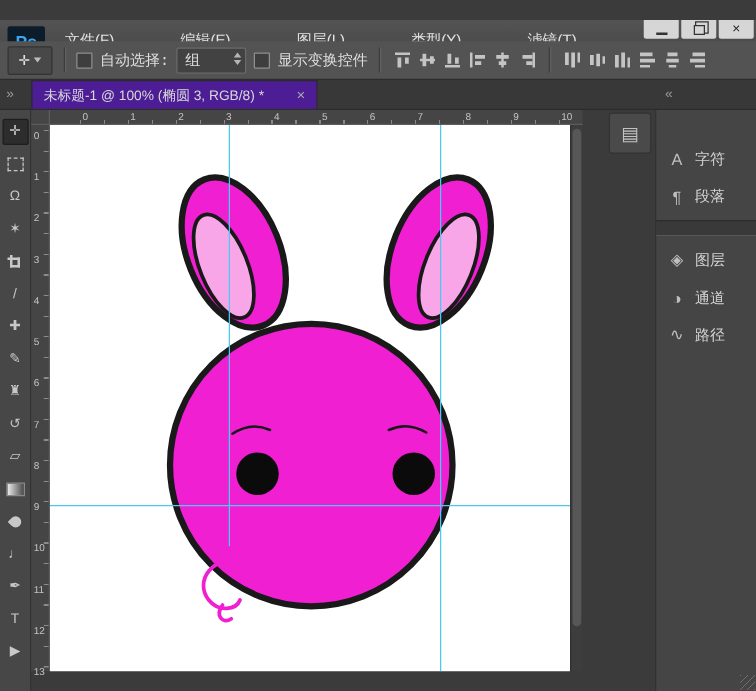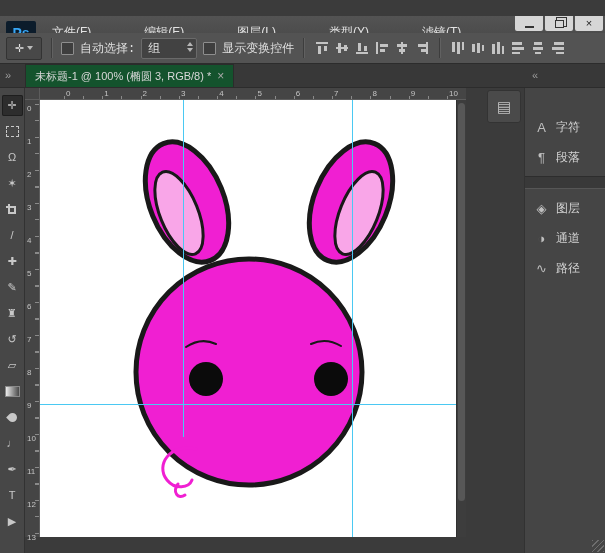--- a/index.html
+++ b/index.html
@@ -30,22 +30,22 @@
   .combo{width:48px;height:19px;background:#424242;border:1px solid #6a6a6a;border-radius:2px;
     display:flex;align-items:center;color:#e0e0e0;font-size:12px;padding-left:6px;position:relative;}
   .combo .spin{position:absolute;right:3px;top:3px;display:flex;flex-direction:column;gap:2px;}
   .spin-up{width:0;height:0;border-left:3px solid transparent;border-right:3px solid transparent;border-bottom:4px solid #b5b5b5;}
   .spin-dn{width:0;height:0;border-left:3px solid transparent;border-right:3px solid transparent;border-top:4px solid #b5b5b5;}
   .ob-icon{width:17px;height:16px;display:flex;align-items:center;justify-content:center;}
   #align-group,#distribute-group{display:flex;gap:3px;}
   
   .tabstrip{position:absolute;left:0;top:64px;width:605px;height:24px;background:#383838;border-bottom:1px solid #2c2c2c;box-sizing:border-box;}
   .ts-chevron{position:absolute;left:5px;top:5px;color:#9c9c9c;font-size:11px;}
-  .doc-tab{position:absolute;left:25px;top:0;height:23px;background:#14532d;border:1px solid #2b2b2b;border-bottom:none;
-    display:flex;align-items:center;gap:6px;padding:0 9px;box-sizing:border-box;}
+  .doc-tab{position:absolute;left:25px;top:0;height:23px;background:#4c1d95;border:1px solid #2b2b2b;border-bottom:none;
+    display:flex;align-items:center;gap:26px;padding:0 9px;box-sizing:border-box;}
   .doc-tab-title{font-size:11px;color:#d8d8d8;white-space:nowrap;}
   .tab-close{color:#a9a9a9;font-size:12px;line-height:1;}
   .dock-chevron{position:absolute;left:532px;top:5px;color:#9c9c9c;font-size:11px;}
   
   #toolbar{position:absolute;left:0;top:88px;width:25px;height:465px;background:#474747;border-right:1px solid #323232;
     display:flex;flex-direction:column;align-items:center;box-sizing:border-box;padding-top:7px;gap:5px;}
   .tool{width:21px;height:21px;display:flex;align-items:center;justify-content:center;color:#c8c8c8;border-radius:2px;flex:0 0 auto;}
   .tool.selected{background:#2d2d2d;box-shadow:inset 0 0 0 1px #1e1e1e;}
   .tg{font-size:11px;line-height:1;}
   .k-dashed{width:11px;height:9px;border:1px dashed #c8c8c8;}

